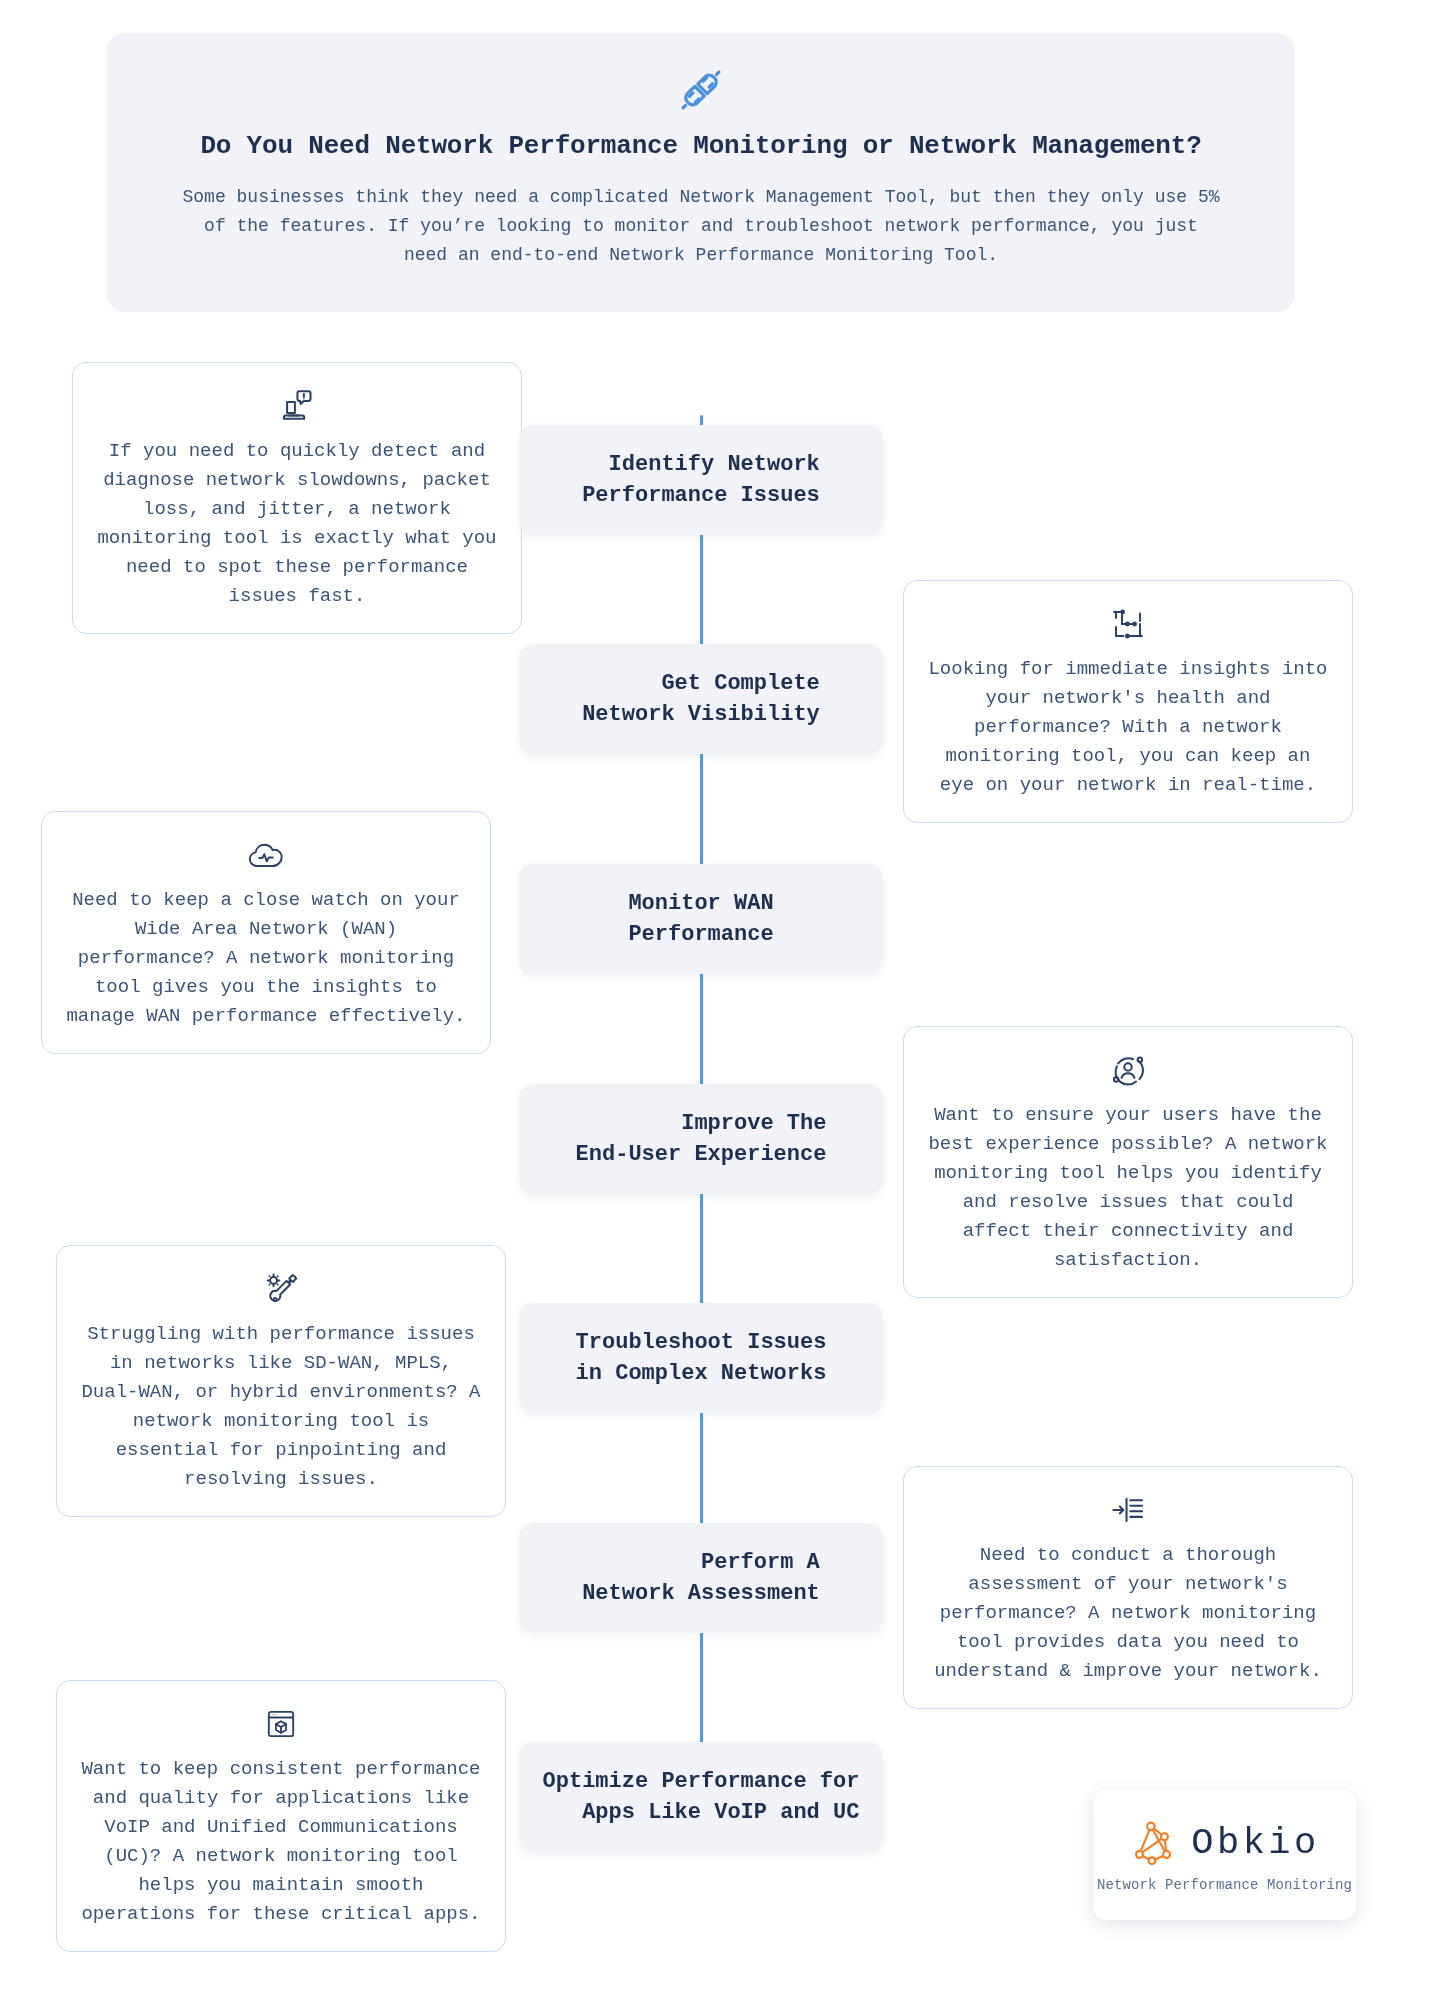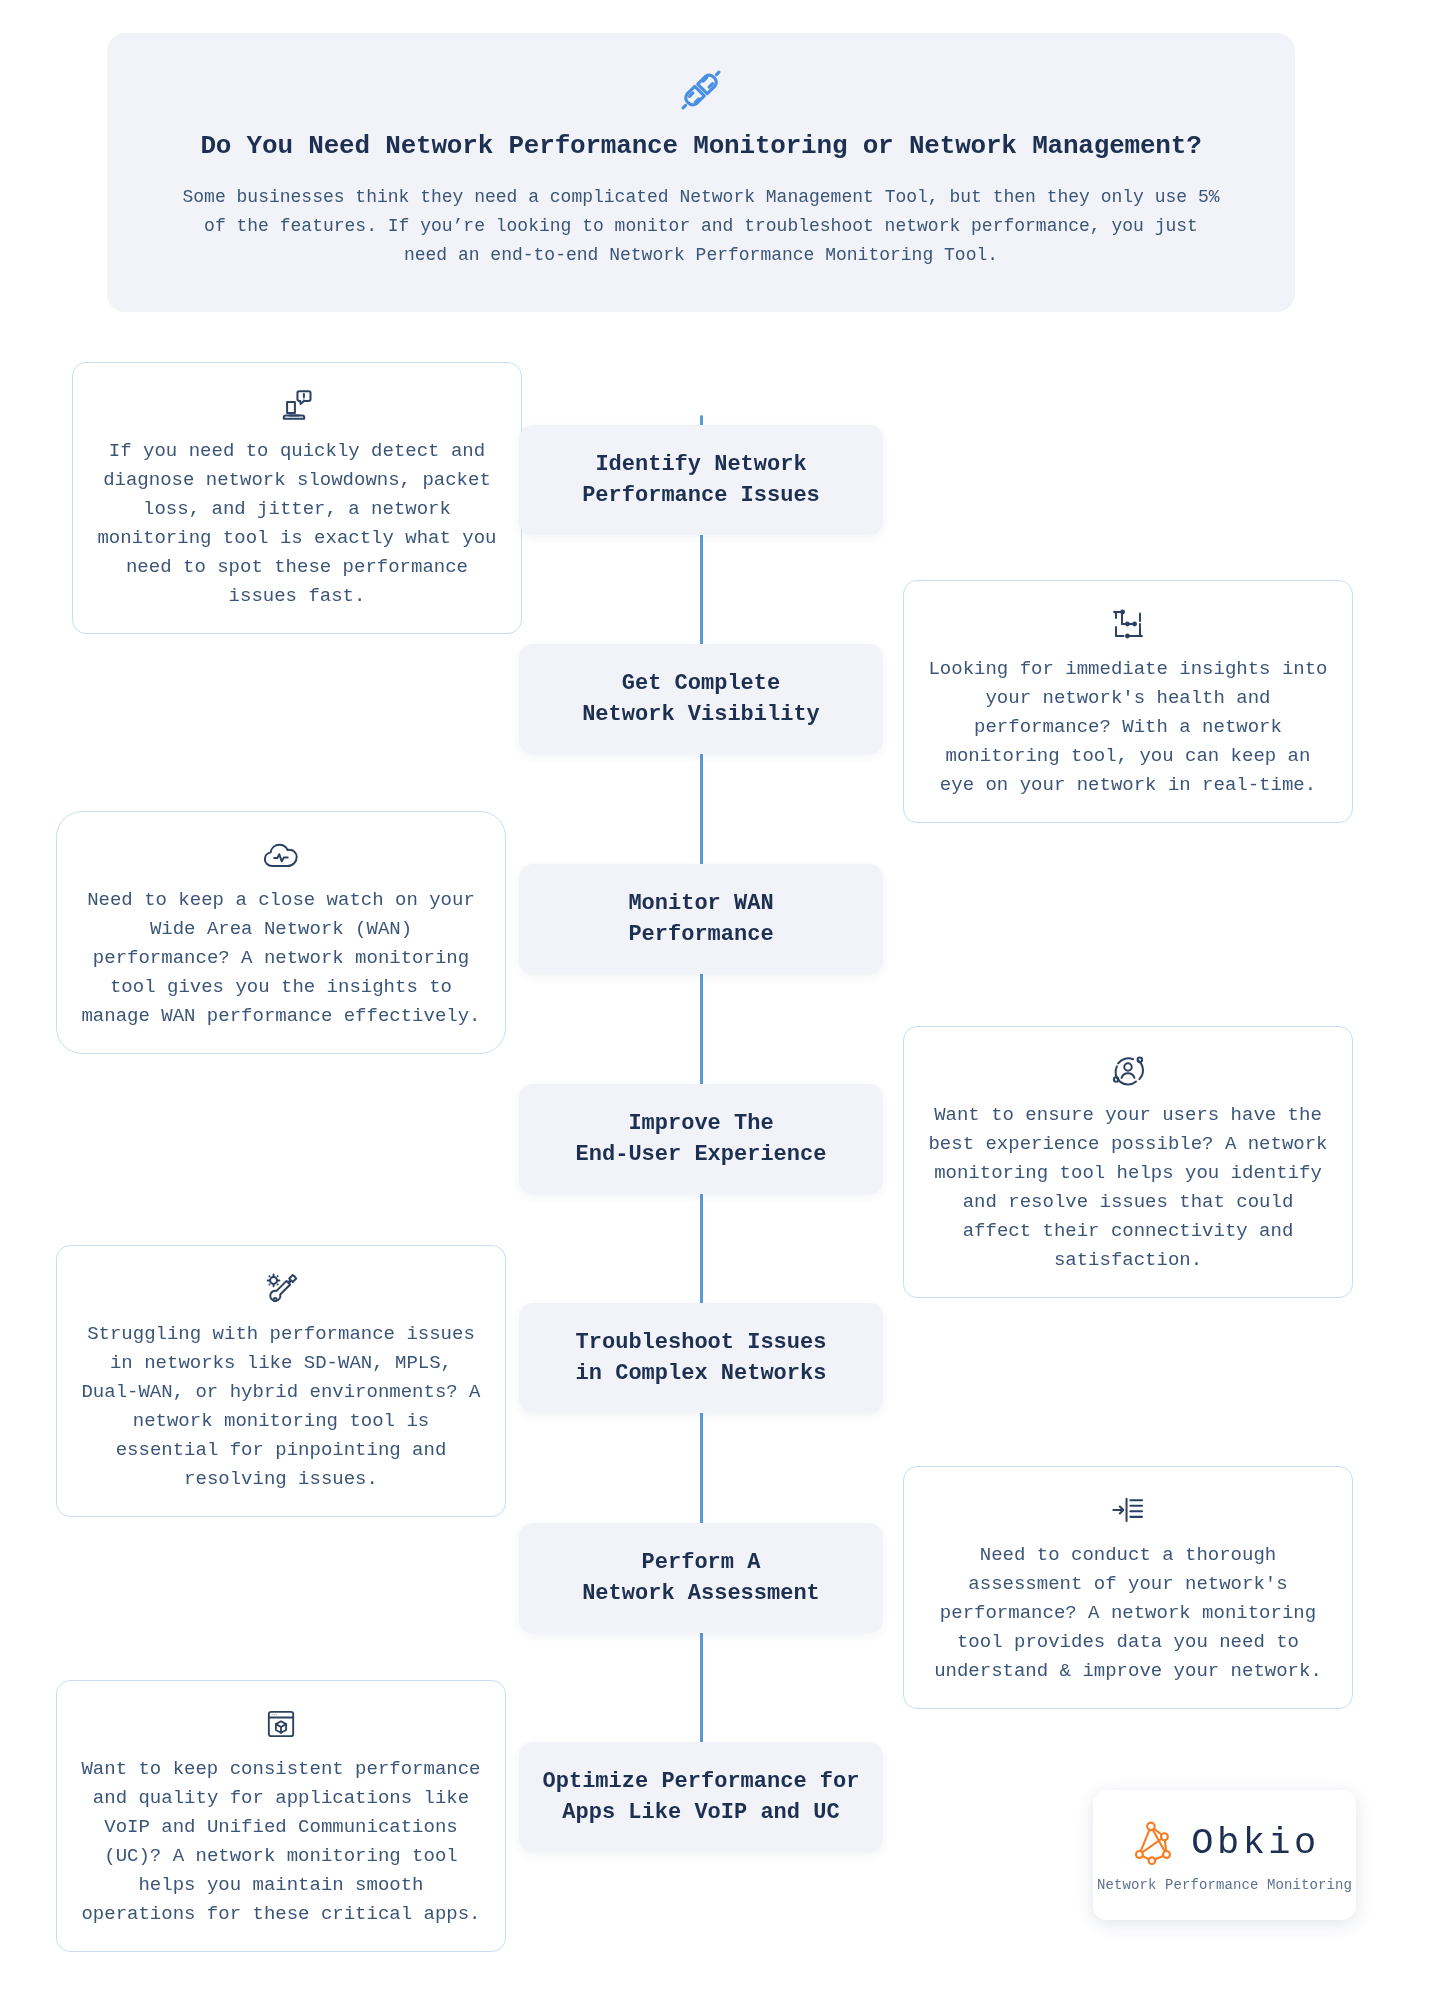--- a/index.html
+++ b/index.html
@@ -60,21 +60,21 @@
   .step {
     position: absolute;
     width: 364px;
     left: 519px;
     background: #f1f3f8;
     border-radius: 14px;
     box-shadow: 0 3px 10px rgba(30,50,90,0.06);
     display: flex;
     align-items: center;
     justify-content: center;
-    text-align: center;
+    text-align: right;
     z-index: 3;
   }
   .step-label {
     font-size: 22px;
     font-weight: bold;
     line-height: 1.42;
     color: #1d3052;
     padding: 0 16px;
   }
 
@@ -219,21 +219,21 @@
         <circle cx="20.9" cy="20" r="0.9" fill="#2b4163" stroke="none"></circle>
         <path d="M8 12h3.2"></path>
         <path d="M11.6 20h4.4"></path>
         <path d="M8 4v8"></path>
         <path d="M20 12v8"></path>
       </svg>
     </div>
     <div class="side-text">Looking for immediate insights into your network's health and performance? With a network monitoring tool, you can keep an eye on your network in real-time.</div>
   </div>
 
-  <div class="side" style="left:56px;top:811px;border-radius:26px;">
+  <div class="side" style="left:41px;top:811px;">
     <div class="side-icon">
       <svg width="40" height="36" viewBox="0 0 26 22" fill="none" stroke="#2b4163" stroke-width="1.3" stroke-linecap="round" stroke-linejoin="round">
         <path d="M7.2 18.2c-2.6 0-4.7-2-4.7-4.5 0-2.2 1.6-4 3.8-4.4C6.7 6.4 9 4.4 11.9 4.4c2.4 0 4.5 1.4 5.4 3.4.4-.1.8-.2 1.2-.2 2.6 0 4.7 2.1 4.7 4.7 0 3-2.4 5.9-6 5.9z"></path>
         <path d="M8.6 13h2l1.3-2.5 1.6 4.6 1.3-2.4h2.6"></path>
       </svg>
     </div>
     <div class="side-text">Need to keep a close watch on your Wide Area Network (WAN) performance? A network monitoring tool gives you the insights to manage WAN performance effectively.</div>
   </div>
 
   <div class="side" style="left:903px;top:1026px;">

